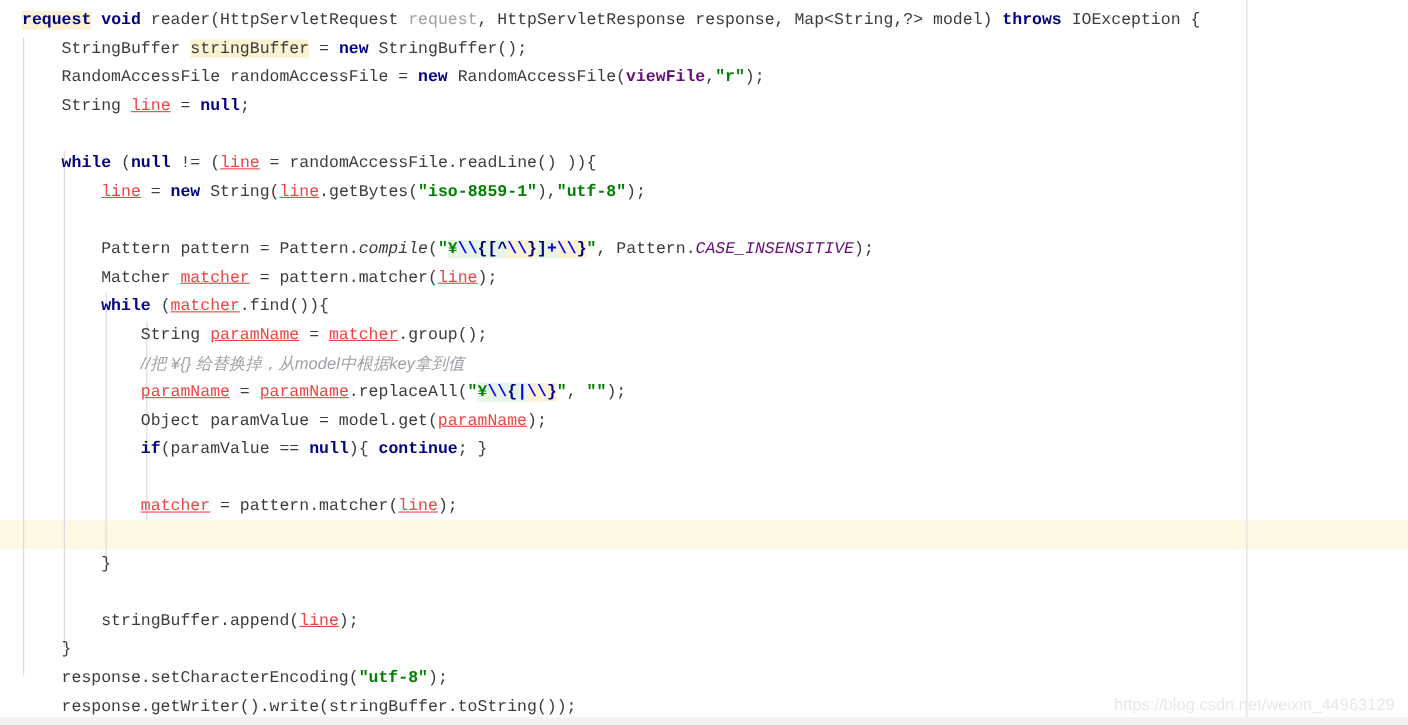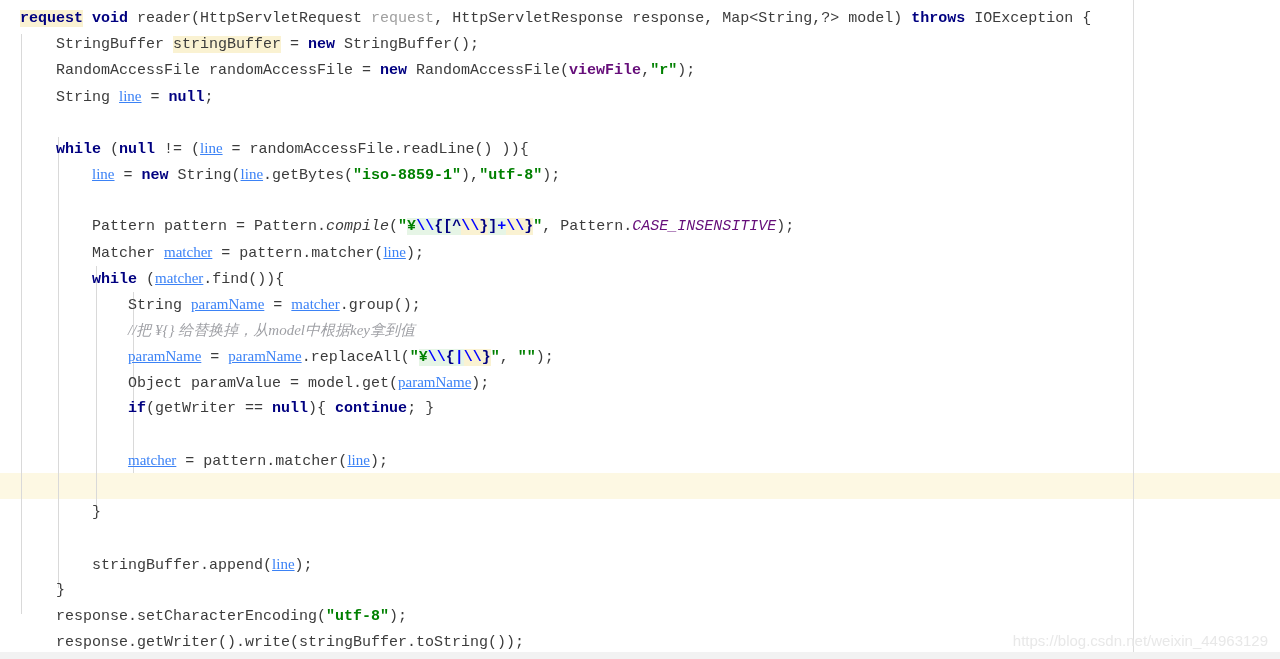--- a/index.html
+++ b/index.html
@@ -71,22 +71,22 @@
     letter-spacing: 0px;
   }
   
   .kw      { color: #000080; font-weight: bold; }
   .plain   { color: #3c3c3c; }
   .str     { color: #008000; font-weight: bold; }
   .field   { color: #660e7a; font-weight: bold; text-align: center; }
   .param   { color: #a0a0a0; }
   .statfld { color: #660e7a; font-weight: normal; font-style: italic; }
   .statmth { color: #3c3c3c; font-style: italic; }
-  .local   { color: #3b82f6; text-decoration: underline; font-family: Liberation Serif, serif; }
-  .comment { color: #9fa0a5; font-style: italic; font-family: Liberation Serif, serif; }
+  .local   { color: #ef4444; text-decoration: underline; }
+  .comment { color: #9fa0a5; font-style: italic; font-family: Liberation Sans, sans-serif; }
   .hl      { background: #faf2d2; }
   .hlg     { background: #e6f5e6; }
   .regexq  { color: #0000ff; font-weight: bold; }
   .regexc  { color: #000080; font-weight: bold; }
   .watermark {
     position: absolute;
     right: 12px;
     bottom: 10px;
     font-family: "Liberation Sans", sans-serif;
     font-size: 15px;
@@ -134,21 +134,21 @@
     <div class="line" style="top:266px;"><span class="plain">        </span><span class="kw">while</span><span class="plain"> (</span><span class="local">matcher</span><span class="plain">.find()){</span></div>
 
     <div class="line" style="top:292px;"><span class="plain">            String </span><span class="local">paramName</span><span class="plain"> = </span><span class="local">matcher</span><span class="plain">.group();</span></div>
 
     <div class="line" style="top:318px;"><span class="plain">            </span><span class="comment">//把 ¥{} 给替换掉，从model中根据key拿到值</span></div>
 
     <div class="line" style="top:344px;"><span class="plain">            </span><span class="local">paramName</span><span class="plain"> = </span><span class="local">paramName</span><span class="plain">.replaceAll(</span><span class="str">"</span><span class="hlg"><span class="str">¥</span><span class="regexq">\\</span><span class="regexc">{</span><span class="regexq">|</span></span><span class="hl"><span class="regexq">\\</span><span class="regexc">}</span></span><span class="str">"</span><span class="plain">, </span><span class="str">""</span><span class="plain">);</span></div>
 
     <div class="line" style="top:370px;"><span class="plain">            Object paramValue = model.get(</span><span class="local">paramName</span><span class="plain">);</span></div>
 
-    <div class="line" style="top:396px;"><span class="plain">            </span><span class="kw">if</span><span class="plain">(getWriter == </span><span class="kw">null</span><span class="plain">){ </span><span class="kw">continue</span><span class="plain">; }</span></div>
+    <div class="line" style="top:396px;"><span class="plain">            </span><span class="kw">if</span><span class="plain">(paramValue == </span><span class="kw">null</span><span class="plain">){ </span><span class="kw">continue</span><span class="plain">; }</span></div>
 
 
     <div class="line" style="top:448px;"><span class="plain">            </span><span class="local">matcher</span><span class="plain"> = pattern.matcher(</span><span class="local">line</span><span class="plain">);</span></div>
 
     <div class="line" style="top:474px;"></div>
 
     <div class="line" style="top:500px;"><span class="plain">        }</span></div>
 
     <div class="line" style="top:526px;"></div>
 

